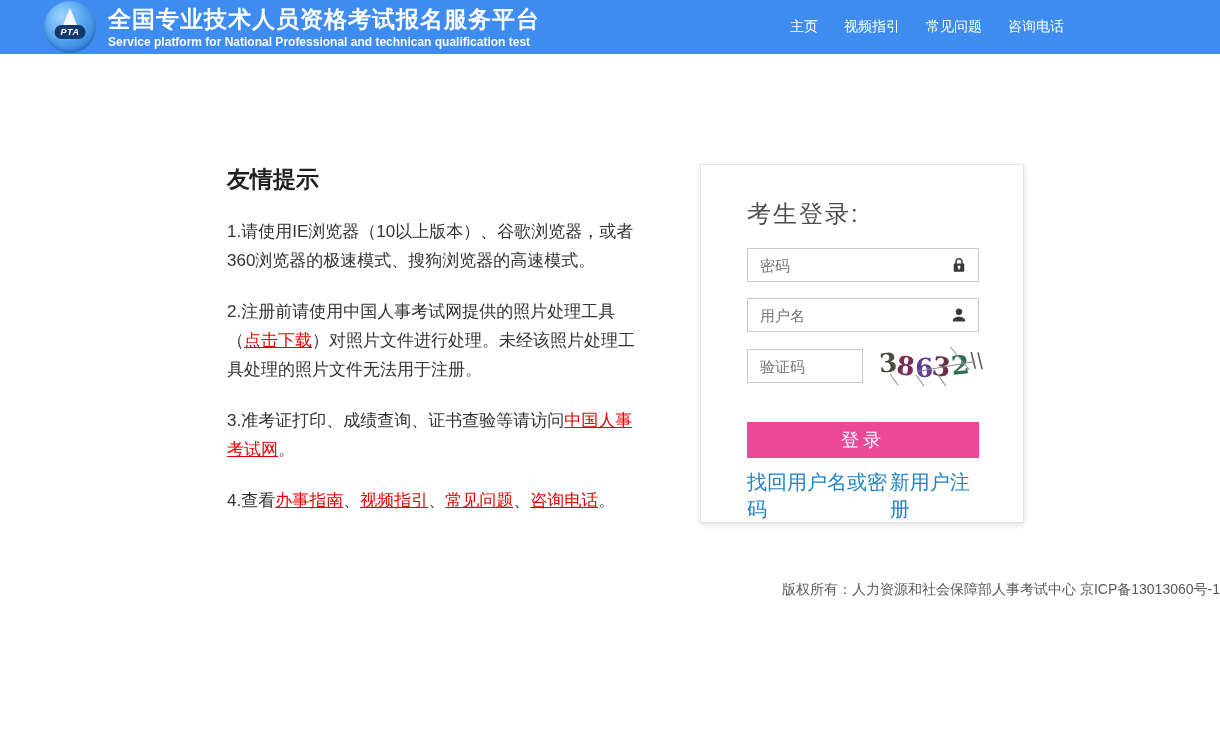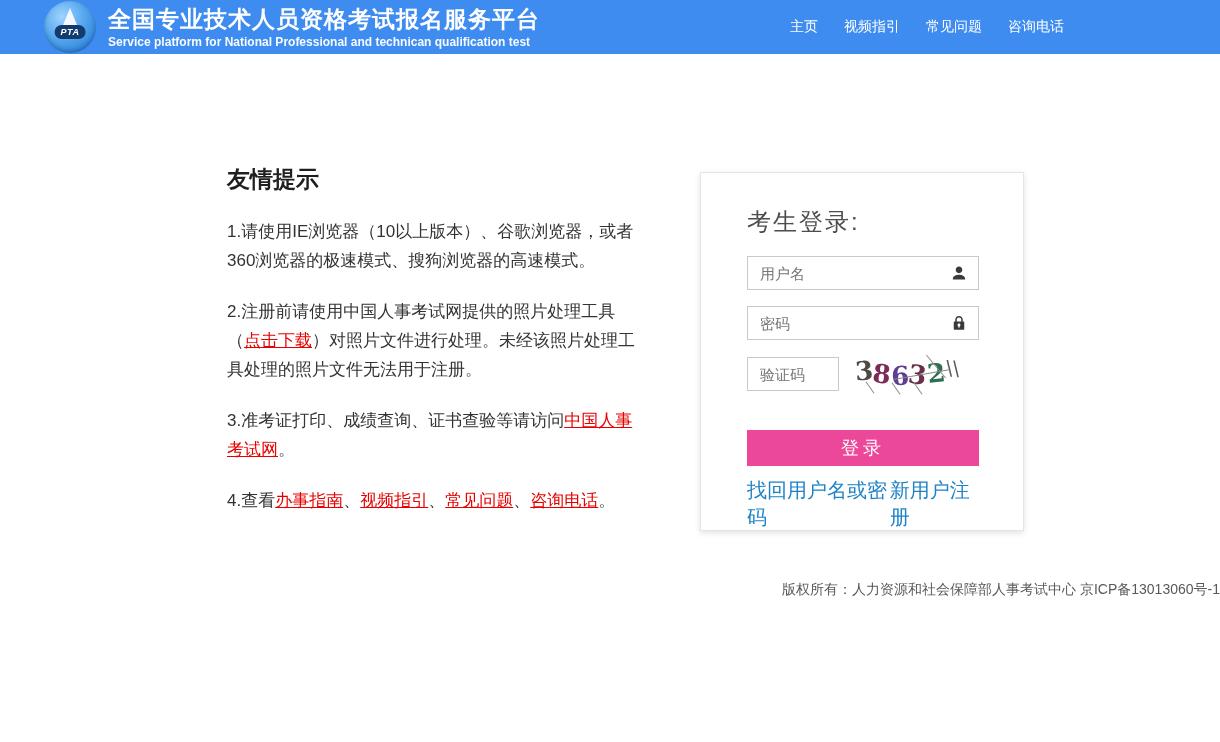--- a/index.html
+++ b/index.html
@@ -100,21 +100,20 @@
 
   
   .login-col { margin-left: 22px; }
   .login-card {
     width: 324px;
     height: 359px;
     background: #fff;
     border: 1px solid #e5e5e5;
     box-shadow: 0 2px 6px rgba(0,0,0,.12);
     padding: 33px 46px 0 46px;
-    margin-top: 8px;
   }
   .login-title {
     font-size: 24px;
     font-weight: normal;
     color: #4d4d4d;
     letter-spacing: 2px;
     margin-bottom: 18px;
   }
   .field {
     position: relative;
@@ -133,21 +132,21 @@
   .field input::placeholder { color: #757575; opacity: 1; }
   .field .input-icon {
     position: absolute;
     right: 9px; top: 50%;
     transform: translateY(-50%);
     width: 18px; height: 18px;
     display: inline-flex;
   }
   .captcha-row { display: flex; align-items: center; }
   .captcha-row input {
-    width: 92px;
+    width: 116px;
     height: 34px;
     border: 1px solid #c9c9c9;
     padding: 0 12px;
     font-size: 15px;
     color: #333;
     outline: none;
     font-family: "Liberation Sans", "DejaVu Sans", sans-serif;
   }
   .captcha-row input::placeholder { color: #757575; opacity: 1; }
   .captcha-box {
@@ -253,33 +252,33 @@
     <p class="tip"><span>3.准考证打印、成绩查询、证书查验等请访问</span><span class="red-link">中国人事考试网</span><span>。</span></p>
 
     <p class="tip"><span>4.查看</span><span class="red-link">办事指南</span><span>、</span><span class="red-link">视频指引</span><span>、</span><span class="red-link">常见问题</span><span>、</span><span class="red-link">咨询电话</span><span>。</span></p>
   </div>
 
   <div class="login-col">
     <div class="login-card">
       <div class="login-title">考生登录:</div>
 
       <div class="field">
+        <input type="password" placeholder="密码" style="">
+        <span class="input-icon">
+          <svg viewBox="0 0 24 24" width="18" height="18" fill="#3a3a3a">
+            <path d="M18 10h-1V7.5C17 4.5 14.8 2.5 12 2.5S7 4.5 7 7.5V10H6c-.6 0-1 .4-1 1v9c0 .6.4 1 1 1h12c.6 0 1-.4 1-1v-9c0-.6-.4-1-1-1zM9 7.5c0-1.9 1.2-3 3-3s3 1.1 3 3V10H9V7.5zm4 8.6V18h-2v-1.9c-.6-.3-1-1-1-1.6 0-1 .9-1.9 2-1.9s2 .9 2 1.9c0 .7-.4 1.3-1 1.6z"></path>
+          </svg>
+        </span>
+      </div>
+
+      <div class="field">
         <input type="text" placeholder="用户名" style="">
         <span class="input-icon">
           <svg viewBox="0 0 24 24" width="18" height="18" fill="#3a3a3a">
             <path d="M12 12.2c2.5 0 4.4-2 4.4-4.5S14.5 3.2 12 3.2 7.6 5.2 7.6 7.7s1.9 4.5 4.4 4.5zm0 2.2c-3.4 0-8.2 1.8-8.2 5.3v1.1h16.4v-1.1c0-3.5-4.8-5.3-8.2-5.3z"></path>
-          </svg>
-        </span>
-      </div>
-
-      <div class="field">
-        <input type="password" placeholder="密码" style="">
-        <span class="input-icon">
-          <svg viewBox="0 0 24 24" width="18" height="18" fill="#3a3a3a">
-            <path d="M18 10h-1V7.5C17 4.5 14.8 2.5 12 2.5S7 4.5 7 7.5V10H6c-.6 0-1 .4-1 1v9c0 .6.4 1 1 1h12c.6 0 1-.4 1-1v-9c0-.6-.4-1-1-1zM9 7.5c0-1.9 1.2-3 3-3s3 1.1 3 3V10H9V7.5zm4 8.6V18h-2v-1.9c-.6-.3-1-1-1-1.6 0-1 .9-1.9 2-1.9s2 .9 2 1.9c0 .7-.4 1.3-1 1.6z"></path>
           </svg>
         </span>
       </div>
 
       <div class="captcha-row">
         <input type="text" placeholder="验证码" style="">
         <div class="captcha-box" title="">
           <span class="d d0">3</span>
           <span class="d d1">8</span>
           <span class="d d2">6</span>

